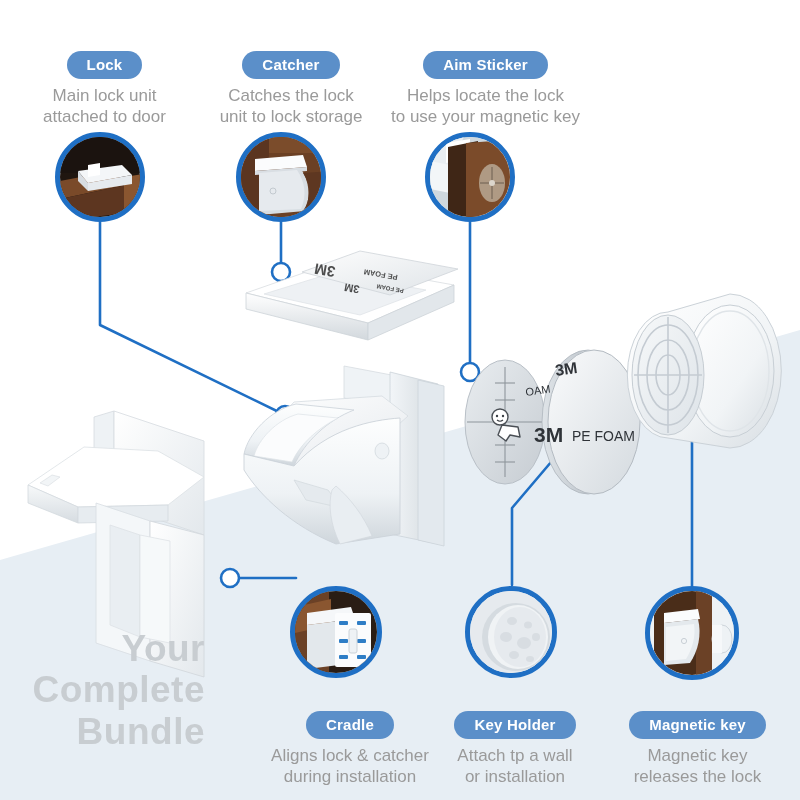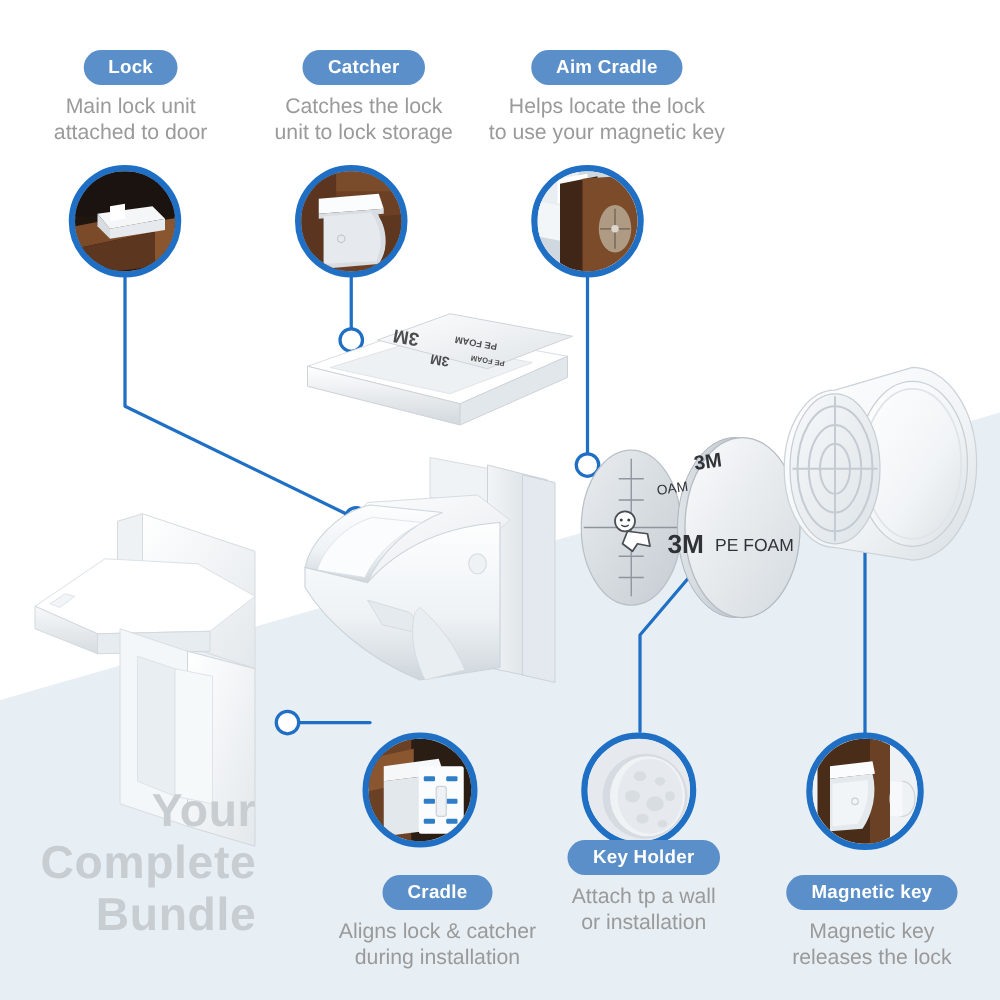--- a/index.html
+++ b/index.html
@@ -25,20 +25,21 @@
   .bg-layer { position: absolute; inset: 0; }
   .bg-lower {
     position: absolute;
     left: 0; top: 0; width: 800px; height: 800px;
   }
 
   
   .callout {
     position: absolute;
     text-align: center;
+    margin-top: 11px;
   }
   .pill {
     display: inline-block;
     background: #5b8fc9;
     color: #ffffff;
     font-weight: bold;
     font-size: 15px;
     letter-spacing: .2px;
     padding: 6px 20px 7px 20px;
     border-radius: 18px;
@@ -326,21 +327,21 @@
         <polygon points="14,34 66,30 66,34 14,38" fill="#d9dee3"></polygon>
         <path d="M18,36 L60,32 C68,44 70,58 64,74 L18,78 Z" fill="#d7dde2"></path>
         <path d="M18,36 L56,33 C64,45 66,58 60,72 L18,74 Z" fill="#e6eaee"></path>
         <circle cx="32" cy="54" r="3" fill="none" stroke="#c2c9cf" stroke-width="1"></circle>
         <path d="M62,36 C70,48 70,62 62,74 L90,78 L90,34 Z" fill="#5e3721"></path>
       </svg>
     </div>
   </div>
 
   <div class="callout" style="left:383px; top:40px; width:205px;">
-    <div class="pill">Aim Cradle</div>
+    <div class="pill">Aim Sticker</div>
     <div class="desc">Helps locate the lock
 to use your magnetic key</div>
   </div>
   <div class="inset" style="left:425px; top:132px; width:90px; height:90px;">
     <div class="photo">
       <svg viewBox="0 0 90 90" width="90" height="90">
         <rect x="0" y="0" width="90" height="90" fill="#cfd8de"></rect>
         <polygon points="0,0 34,0 18,30 0,26" fill="#e9eef2"></polygon>
         <polygon points="0,24 20,28 20,56 0,52" fill="#f3f6f8"></polygon>
         <polygon points="16,6 40,2 40,20 16,26" fill="#ffffff"></polygon>
@@ -395,21 +396,21 @@
           <ellipse cx="58" cy="34" rx="4" ry="3.5"></ellipse>
           <ellipse cx="36" cy="46" rx="6" ry="5"></ellipse>
           <ellipse cx="54" cy="52" rx="7" ry="6"></ellipse>
           <ellipse cx="66" cy="46" rx="4" ry="4"></ellipse>
           <ellipse cx="44" cy="64" rx="5" ry="4"></ellipse>
           <ellipse cx="60" cy="68" rx="4" ry="3"></ellipse>
         </g>
       </svg>
     </div>
   </div>
-  <div class="callout" style="left:440px; top:672px; width:150px;">
+  <div class="callout" style="left:440px; top:700px; width:150px;">
     <div class="pill">Key Holder</div>
     <div class="desc">Attach tp a wall
 or installation</div>
   </div>
 
   <div class="inset" style="left:645px; top:586px; width:94px; height:94px;">
     <div class="photo">
       <svg viewBox="0 0 94 94" width="94" height="94">
         <rect x="0" y="0" width="94" height="94" fill="#eef2f5"></rect>
         <rect x="4" y="0" width="52" height="94" fill="#4a2d19"></rect>

